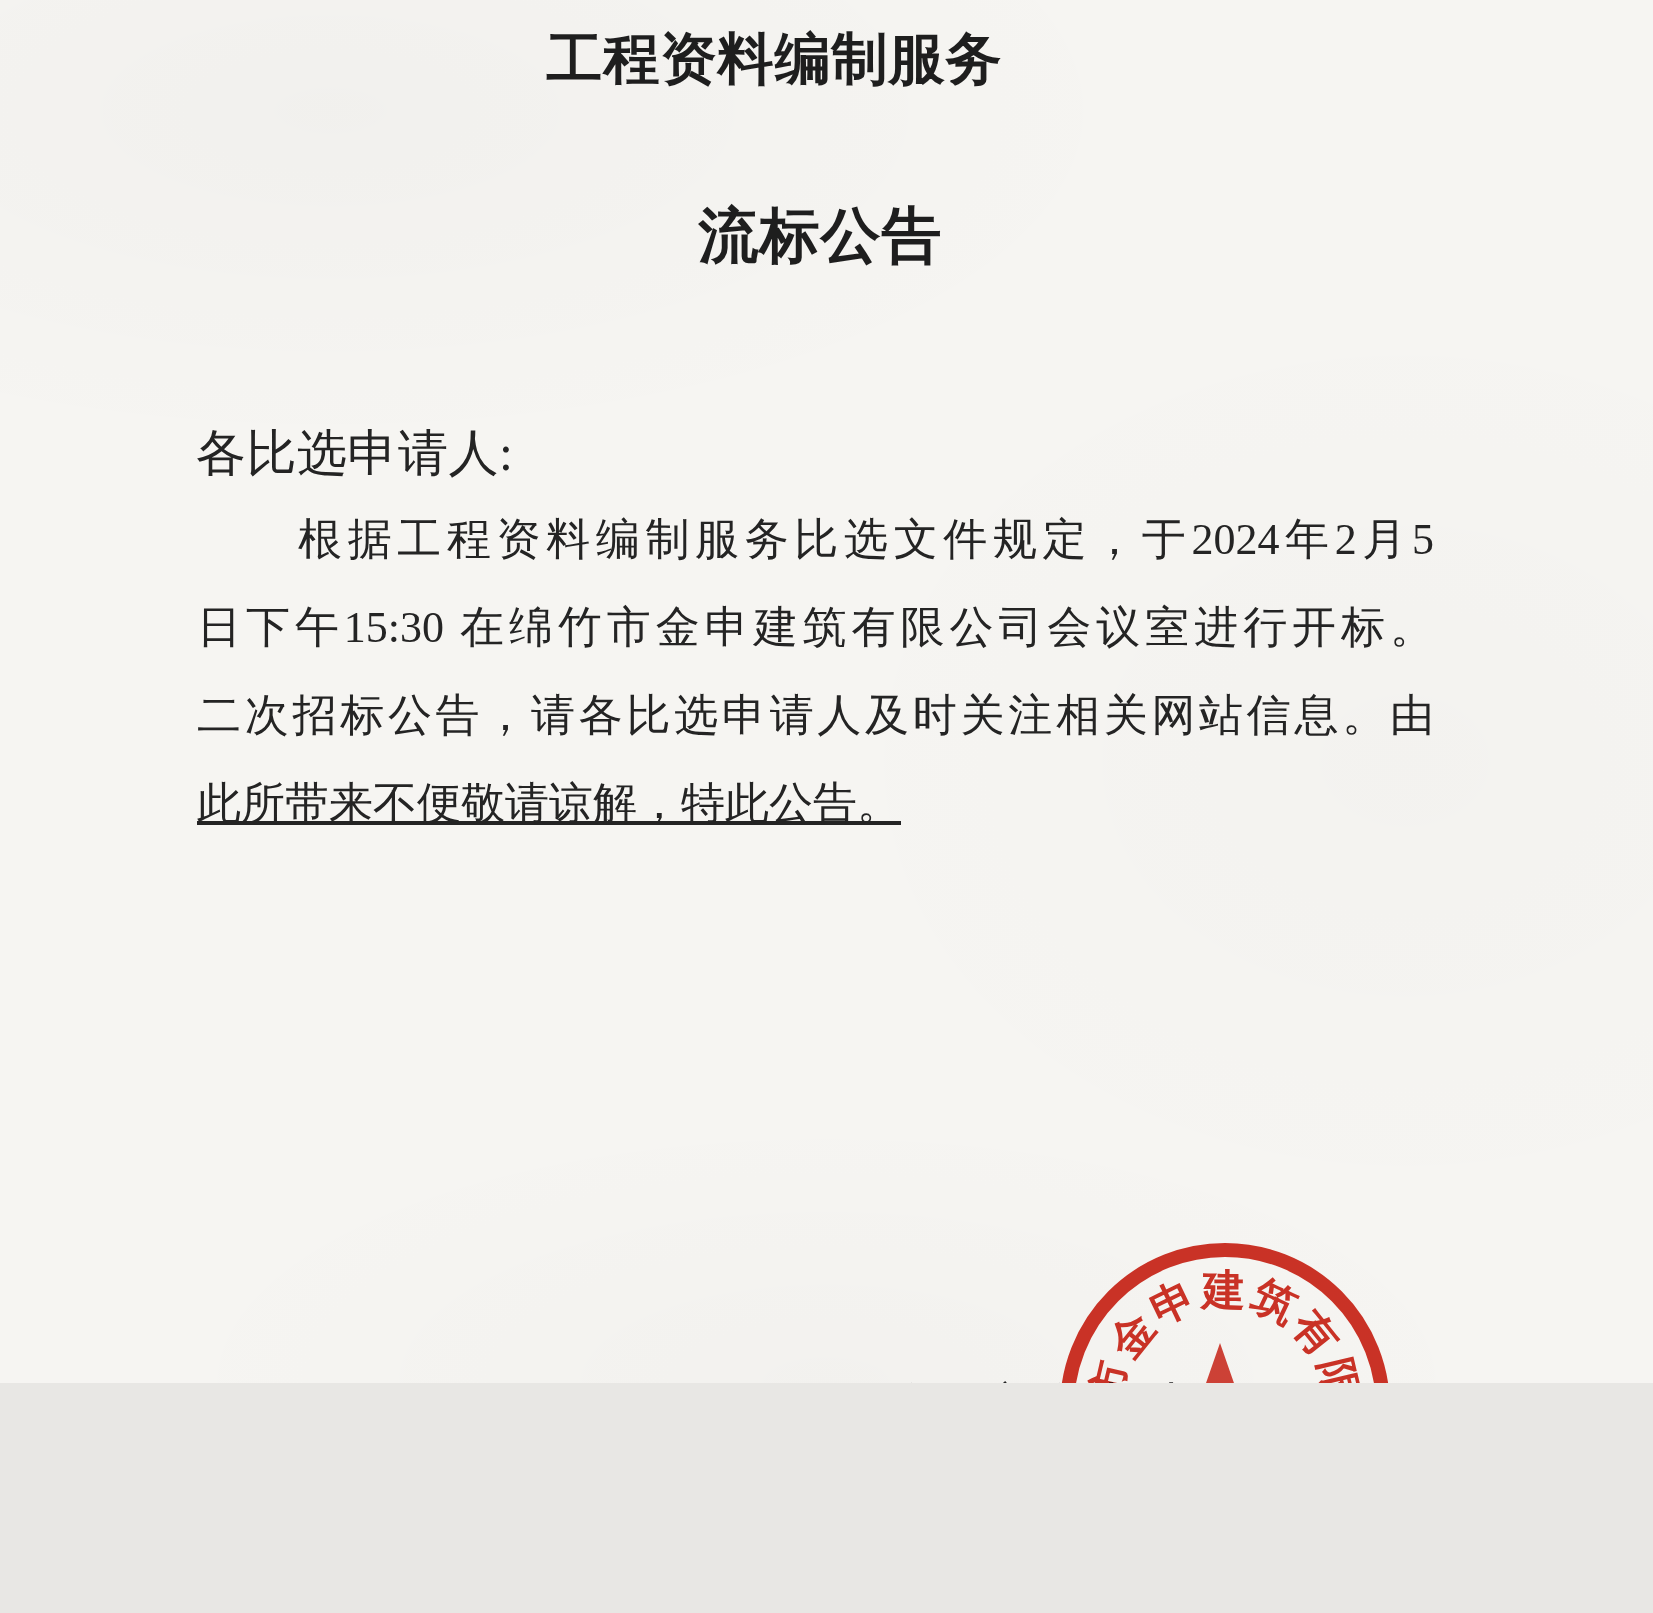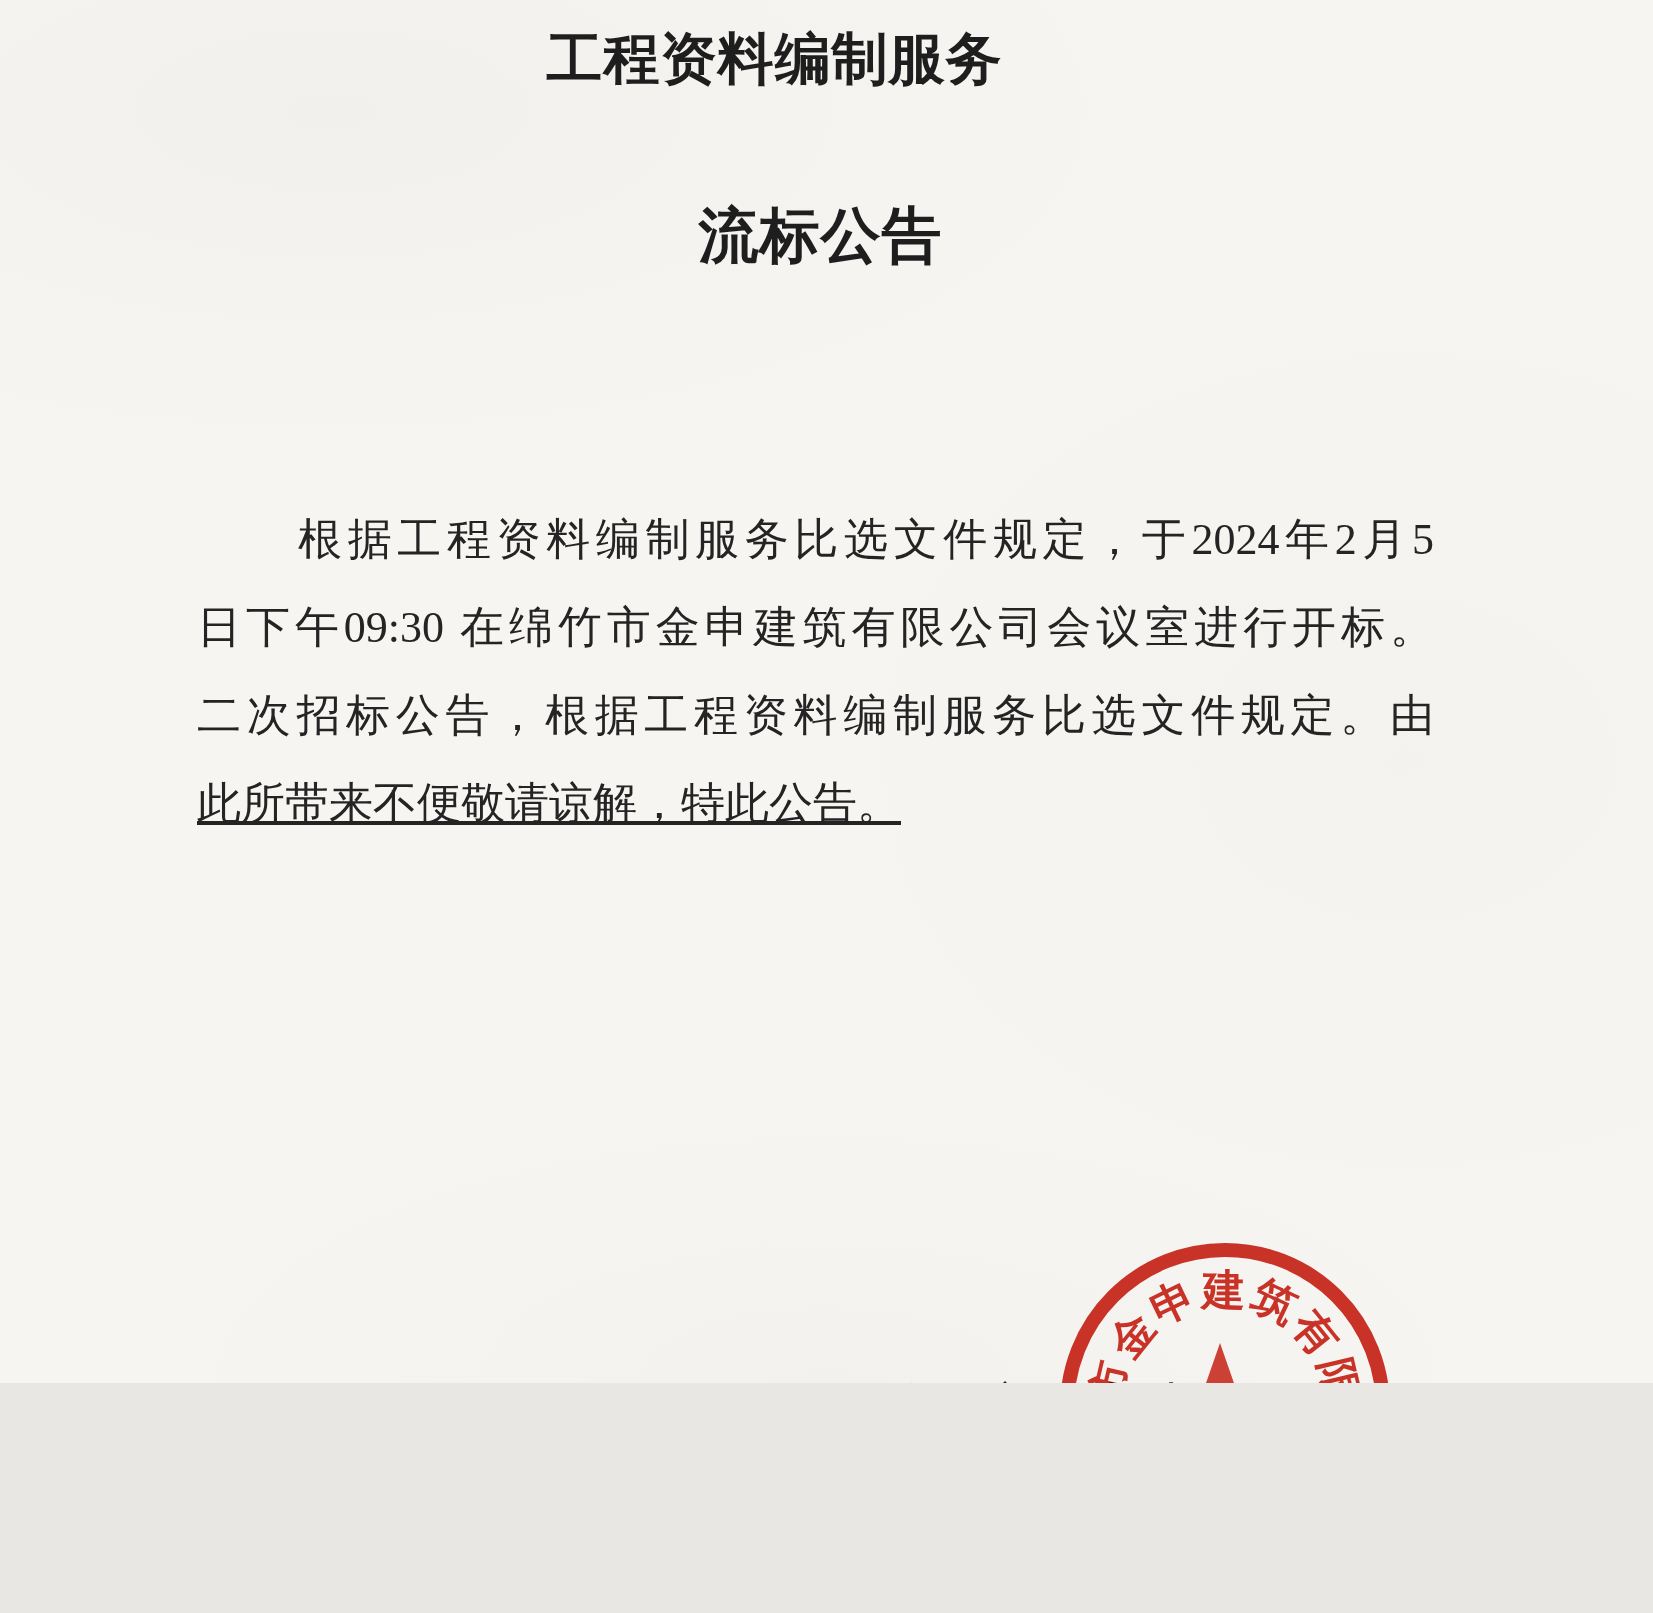--- a/index.html
+++ b/index.html
@@ -132,25 +132,26 @@
 </style>
 </head>
 <body>
 
 <div class="page" style="--paper: #f6f5f2; --ink: #242424; --seal-red: #cf271a;">
 
   <h1 class="doc-title">工程资料编制服务</h1>
 
   <h2 class="doc-subtitle">流标公告</h2>
 
+  <div class="salutation">各比选申请人:</div>
 
   <div class="body-text">
     <div class="body-line indent">根据工程资料编制服务比选文件规定，于2024年2月5</div>
-    <div class="body-line">日下午09:30 在绵竹市金申建筑有限公司会议室进行开标。</div>
-    <div class="body-line">二次招标公告，根据工程资料编制服务比选文件规定。由</div>
+    <div class="body-line">日下午15:30 在绵竹市金申建筑有限公司会议室进行开标。</div>
+    <div class="body-line">二次招标公告，请各比选申请人及时关注相关网站信息。由</div>
     <div class="body-line last">此所带来不便敬请谅解，特此公告。</div>
   </div>
 
   <div class="sig-company">绵竹市金申建筑有限公司</div>
 
   <div class="sig-date">2024年2月6日</div>
 
   <svg class="seal" viewBox="-190 -190 380 380" xmlns="http://www.w3.org/2000/svg" xmlns:xlink="http://www.w3.org/1999/xlink">
     <defs>
       <path id="seal-arc-top" d="M -78.9 66.2 A 103 103 0 1 1 78.9 66.2" fill="none"></path>

